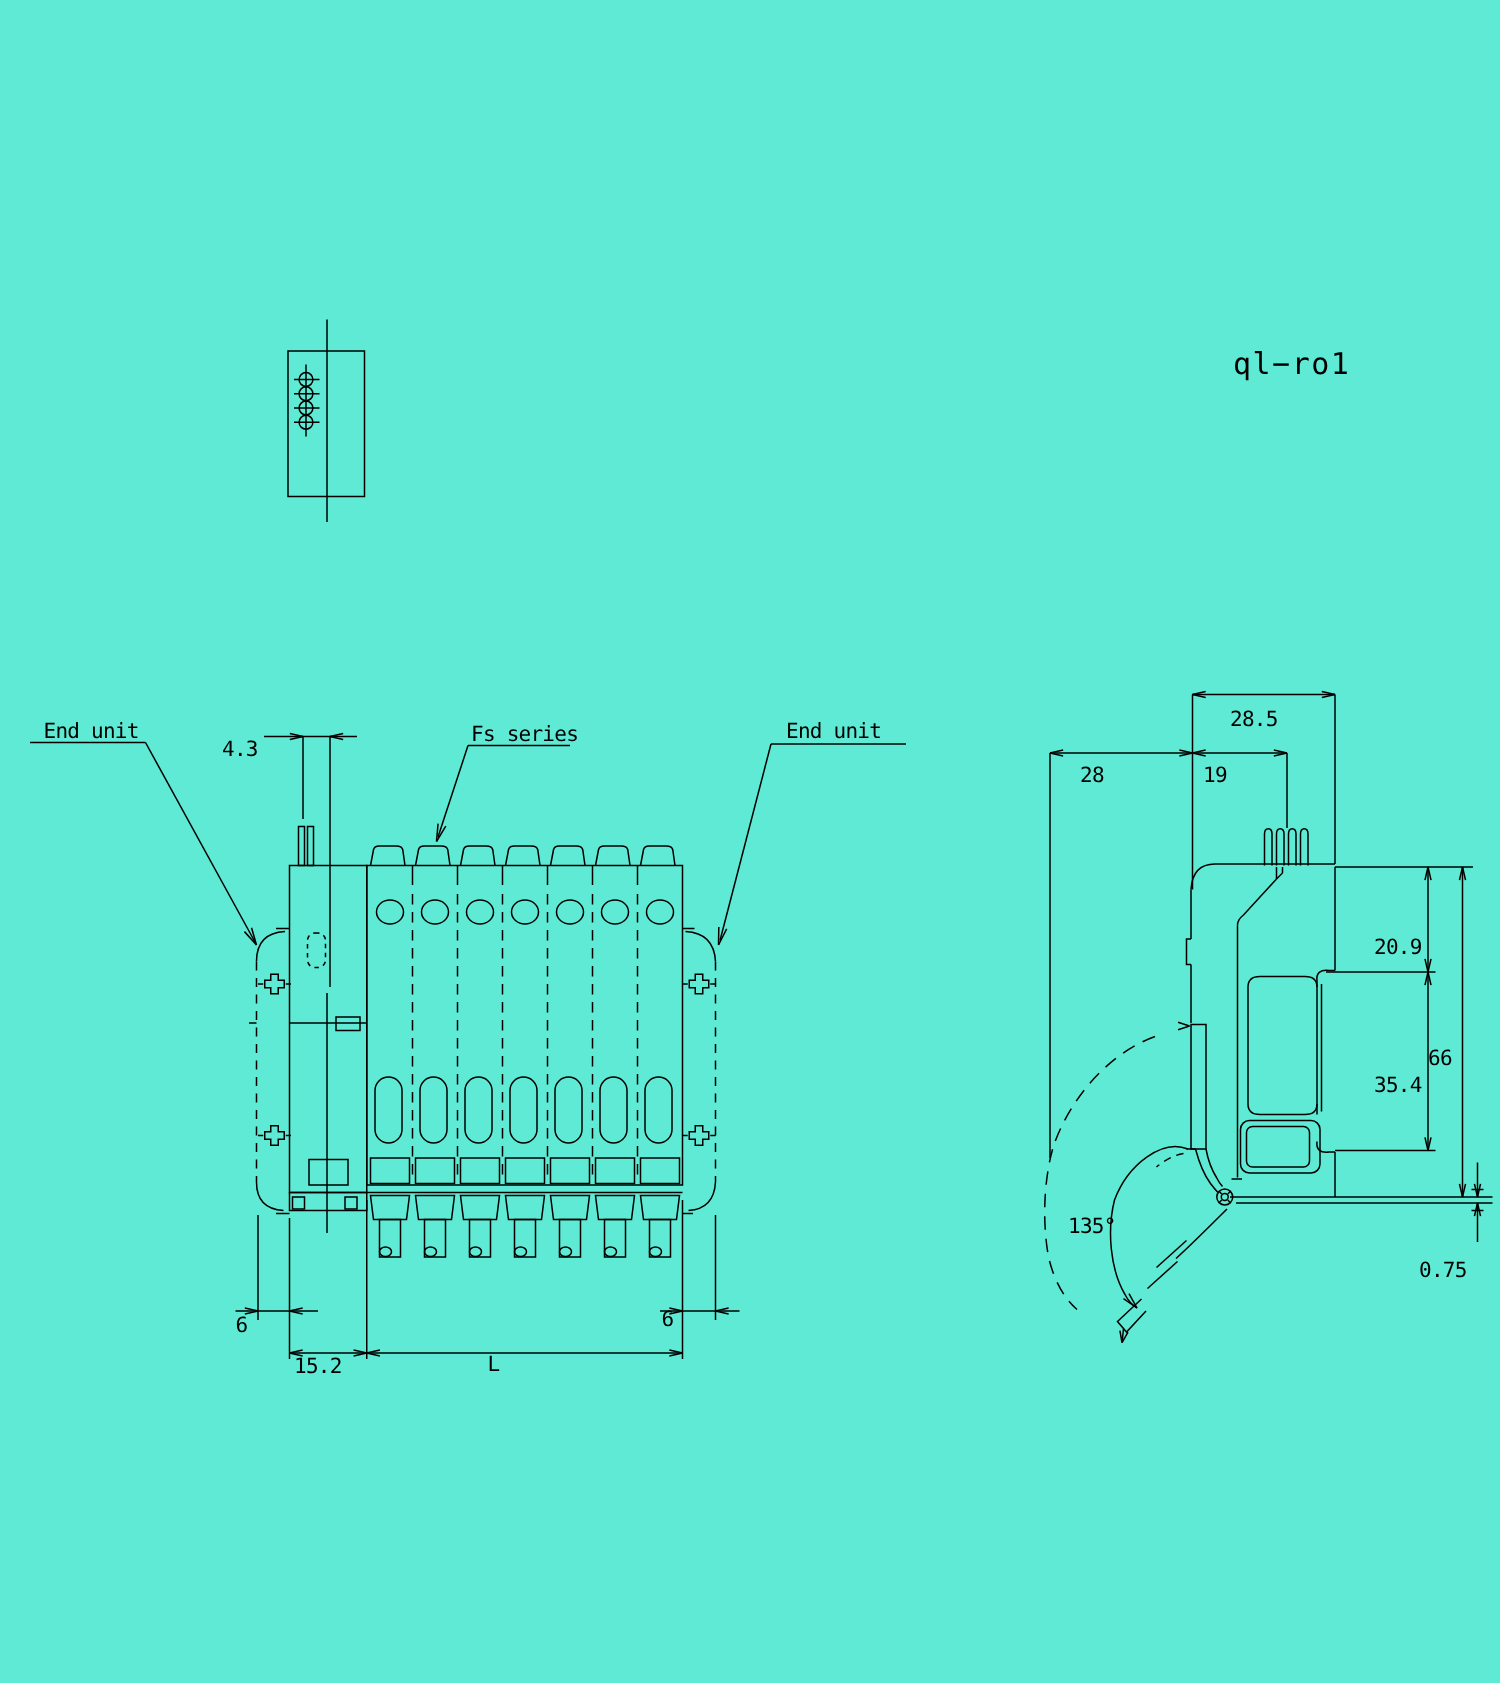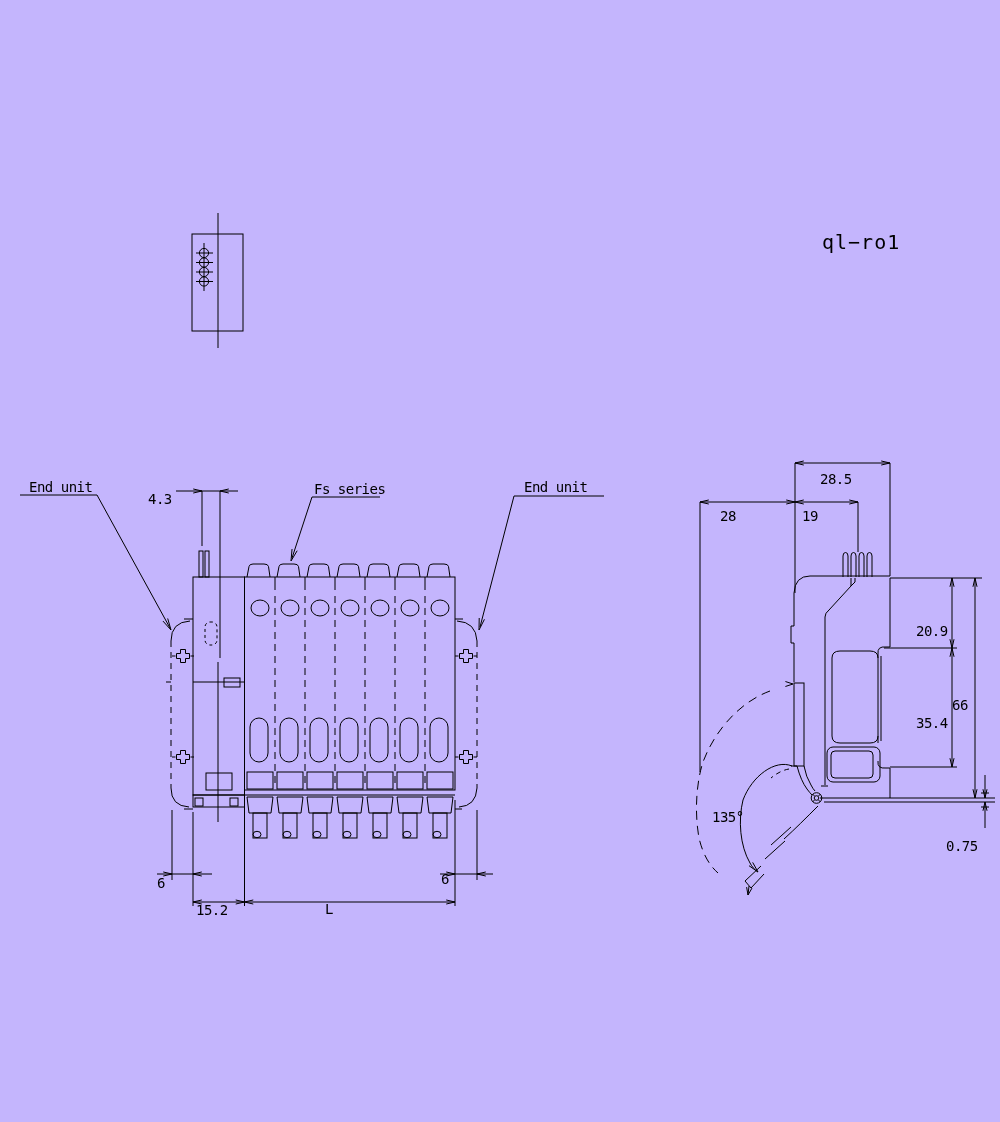--- a/index.html
+++ b/index.html
@@ -1,16 +1,16 @@
 <!DOCTYPE html>
 <html><head>
 <meta charset="utf-8">
 <style>
   html,body{margin:0;padding:0;background:#fff;}
-  .canvas{position:relative;width:1000px;height:1122px;background:#c4b5fd;overflow:hidden;}
+  .canvas{position:relative;width:1000px;height:1122px;background:#5eead4;overflow:hidden;}
   svg{position:absolute;left:0;top:0;}
   svg line, svg path, svg rect, svg ellipse, svg circle{stroke:#000;stroke-width:1;fill:none;stroke-linecap:butt;}
   svg text{fill:#000;stroke:none;font-family:"DejaVu Sans Mono","Liberation Mono",monospace;font-size:14px;letter-spacing:-0.5px;}
   svg text.title{font-size:20px;letter-spacing:1px;}
 </style>
 </head>
 <body>
 
 <div class="canvas">
   <svg width="1000" height="1122" viewBox="0 0 1000 1122">

